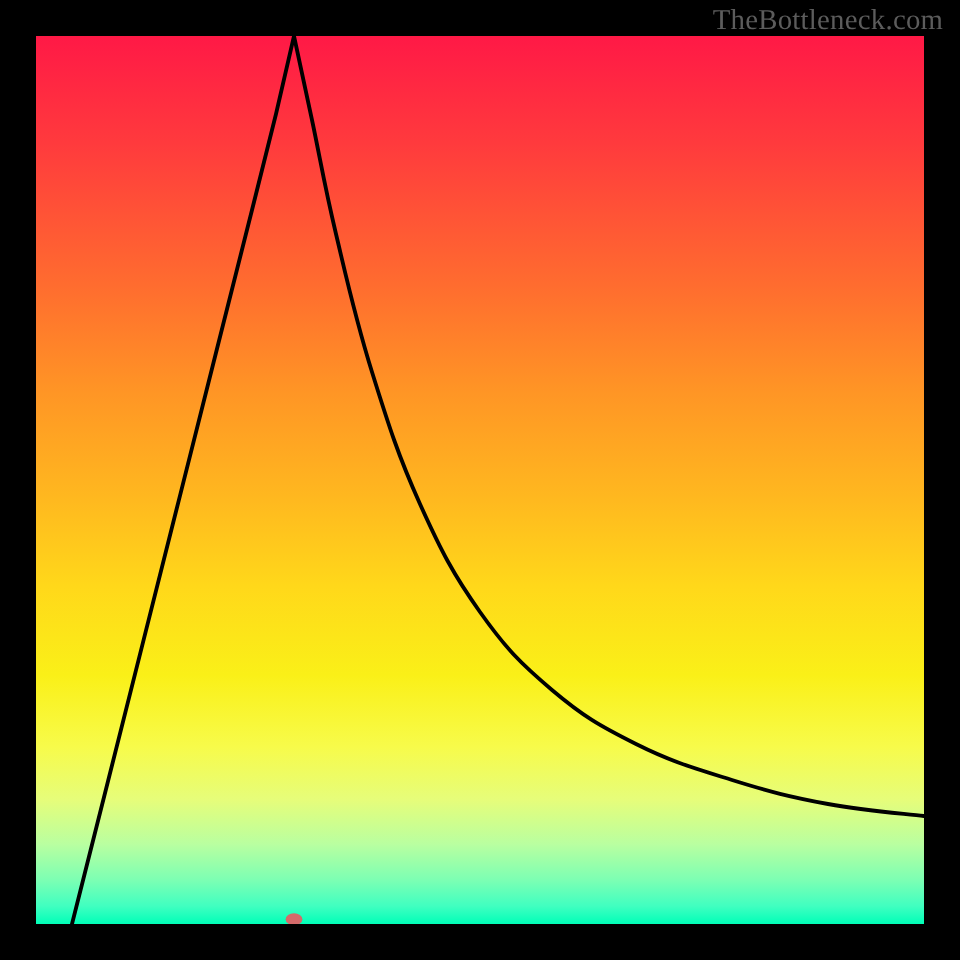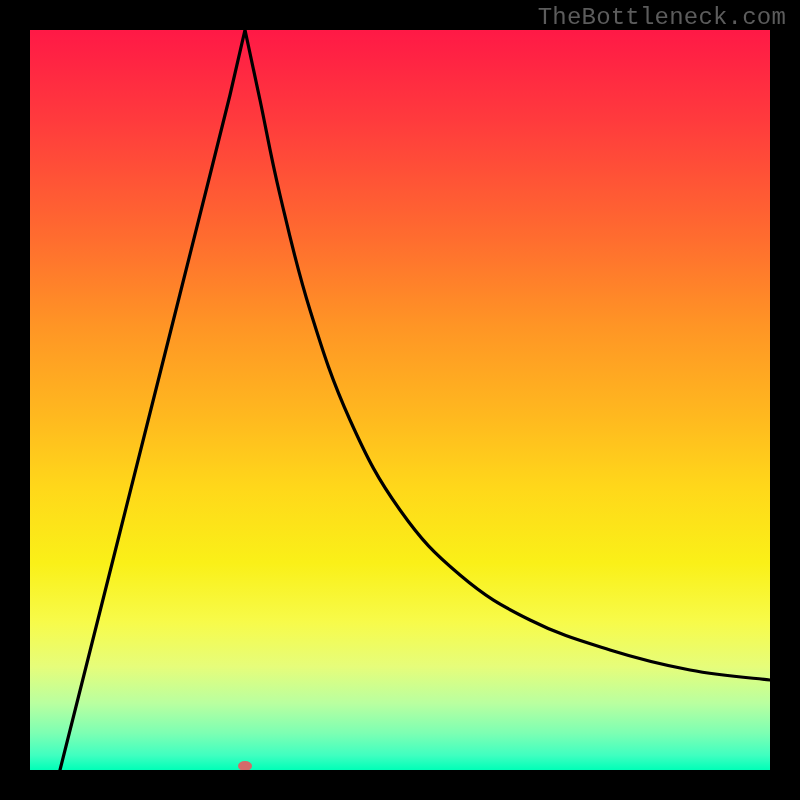--- a/index.html
+++ b/index.html
@@ -7,21 +7,21 @@
   .frame {
     position: relative;
     width: 800px;
     height: 800px;
     background: #000;
   }
   .watermark {
     position: absolute;
     top: 4px;
     right: 14px;
-    font-family: Liberation Mono, monospace;
+    font-family: Liberation Serif, serif;
     font-size: 24px;
     color: #5c5c5c;
     letter-spacing: 0.2px;
     z-index: 20;
   }
   .plot {
     position: absolute;
     left: 30px;
     top: 30px;
     width: 740px;

